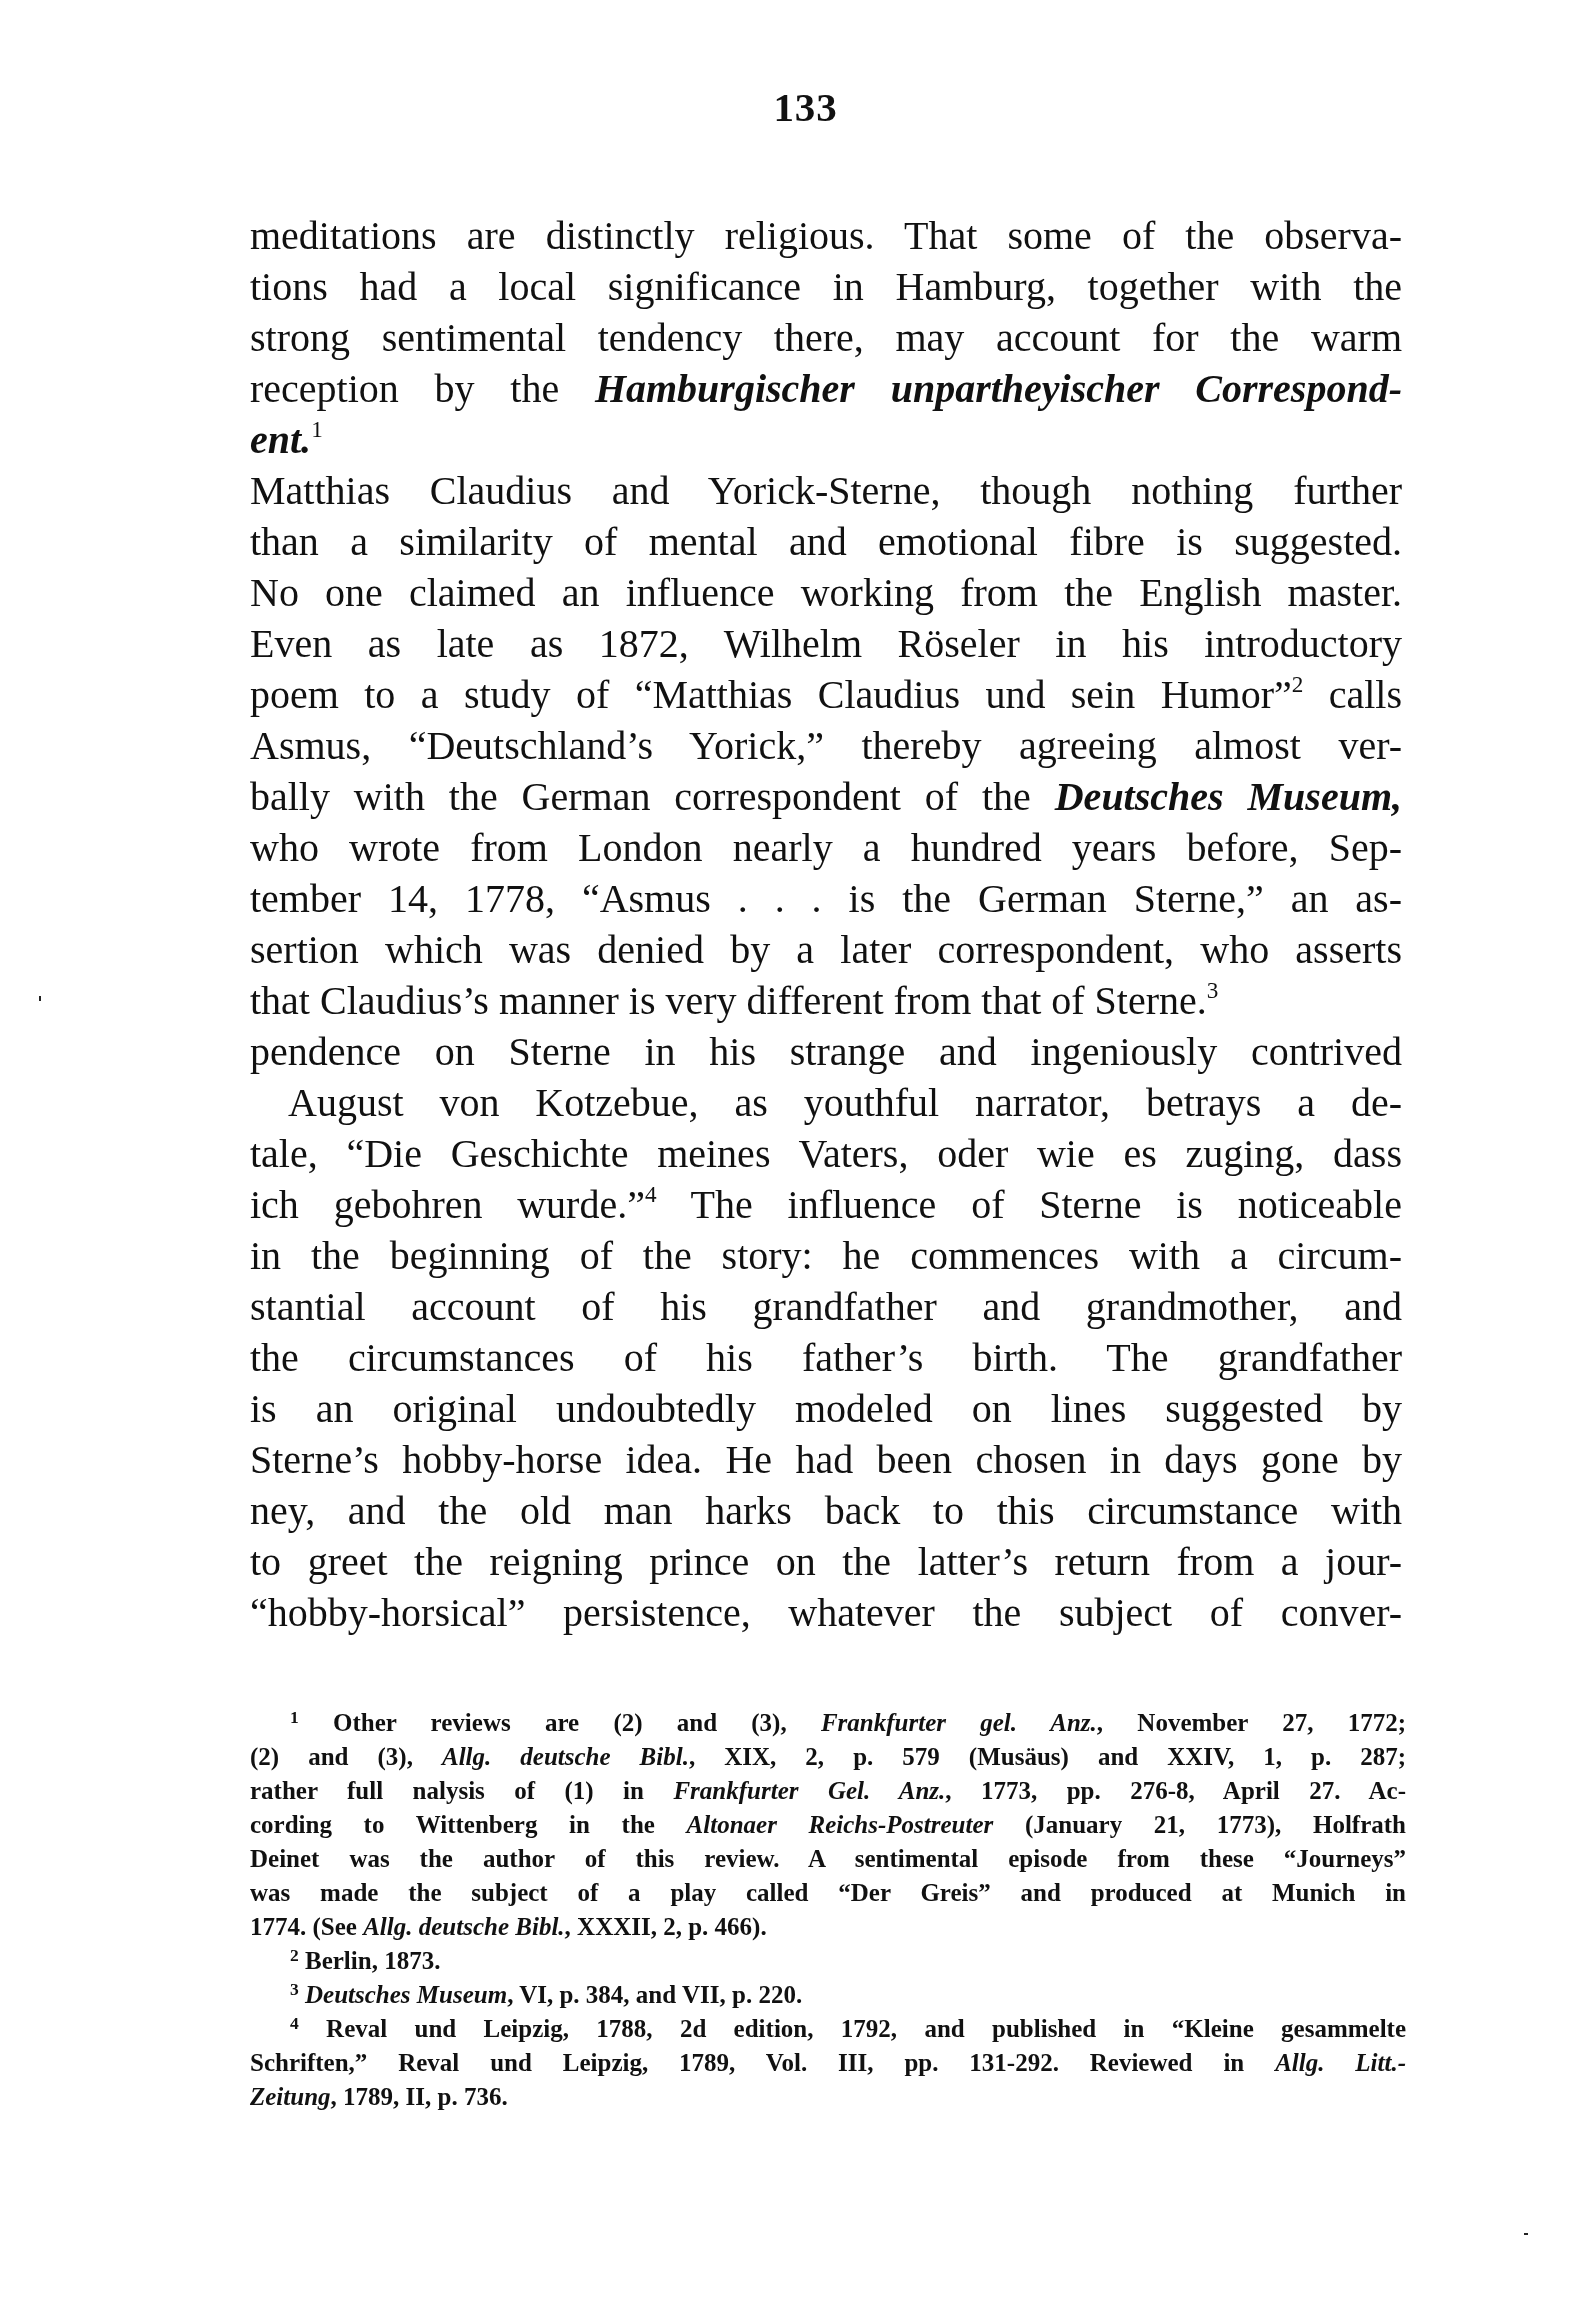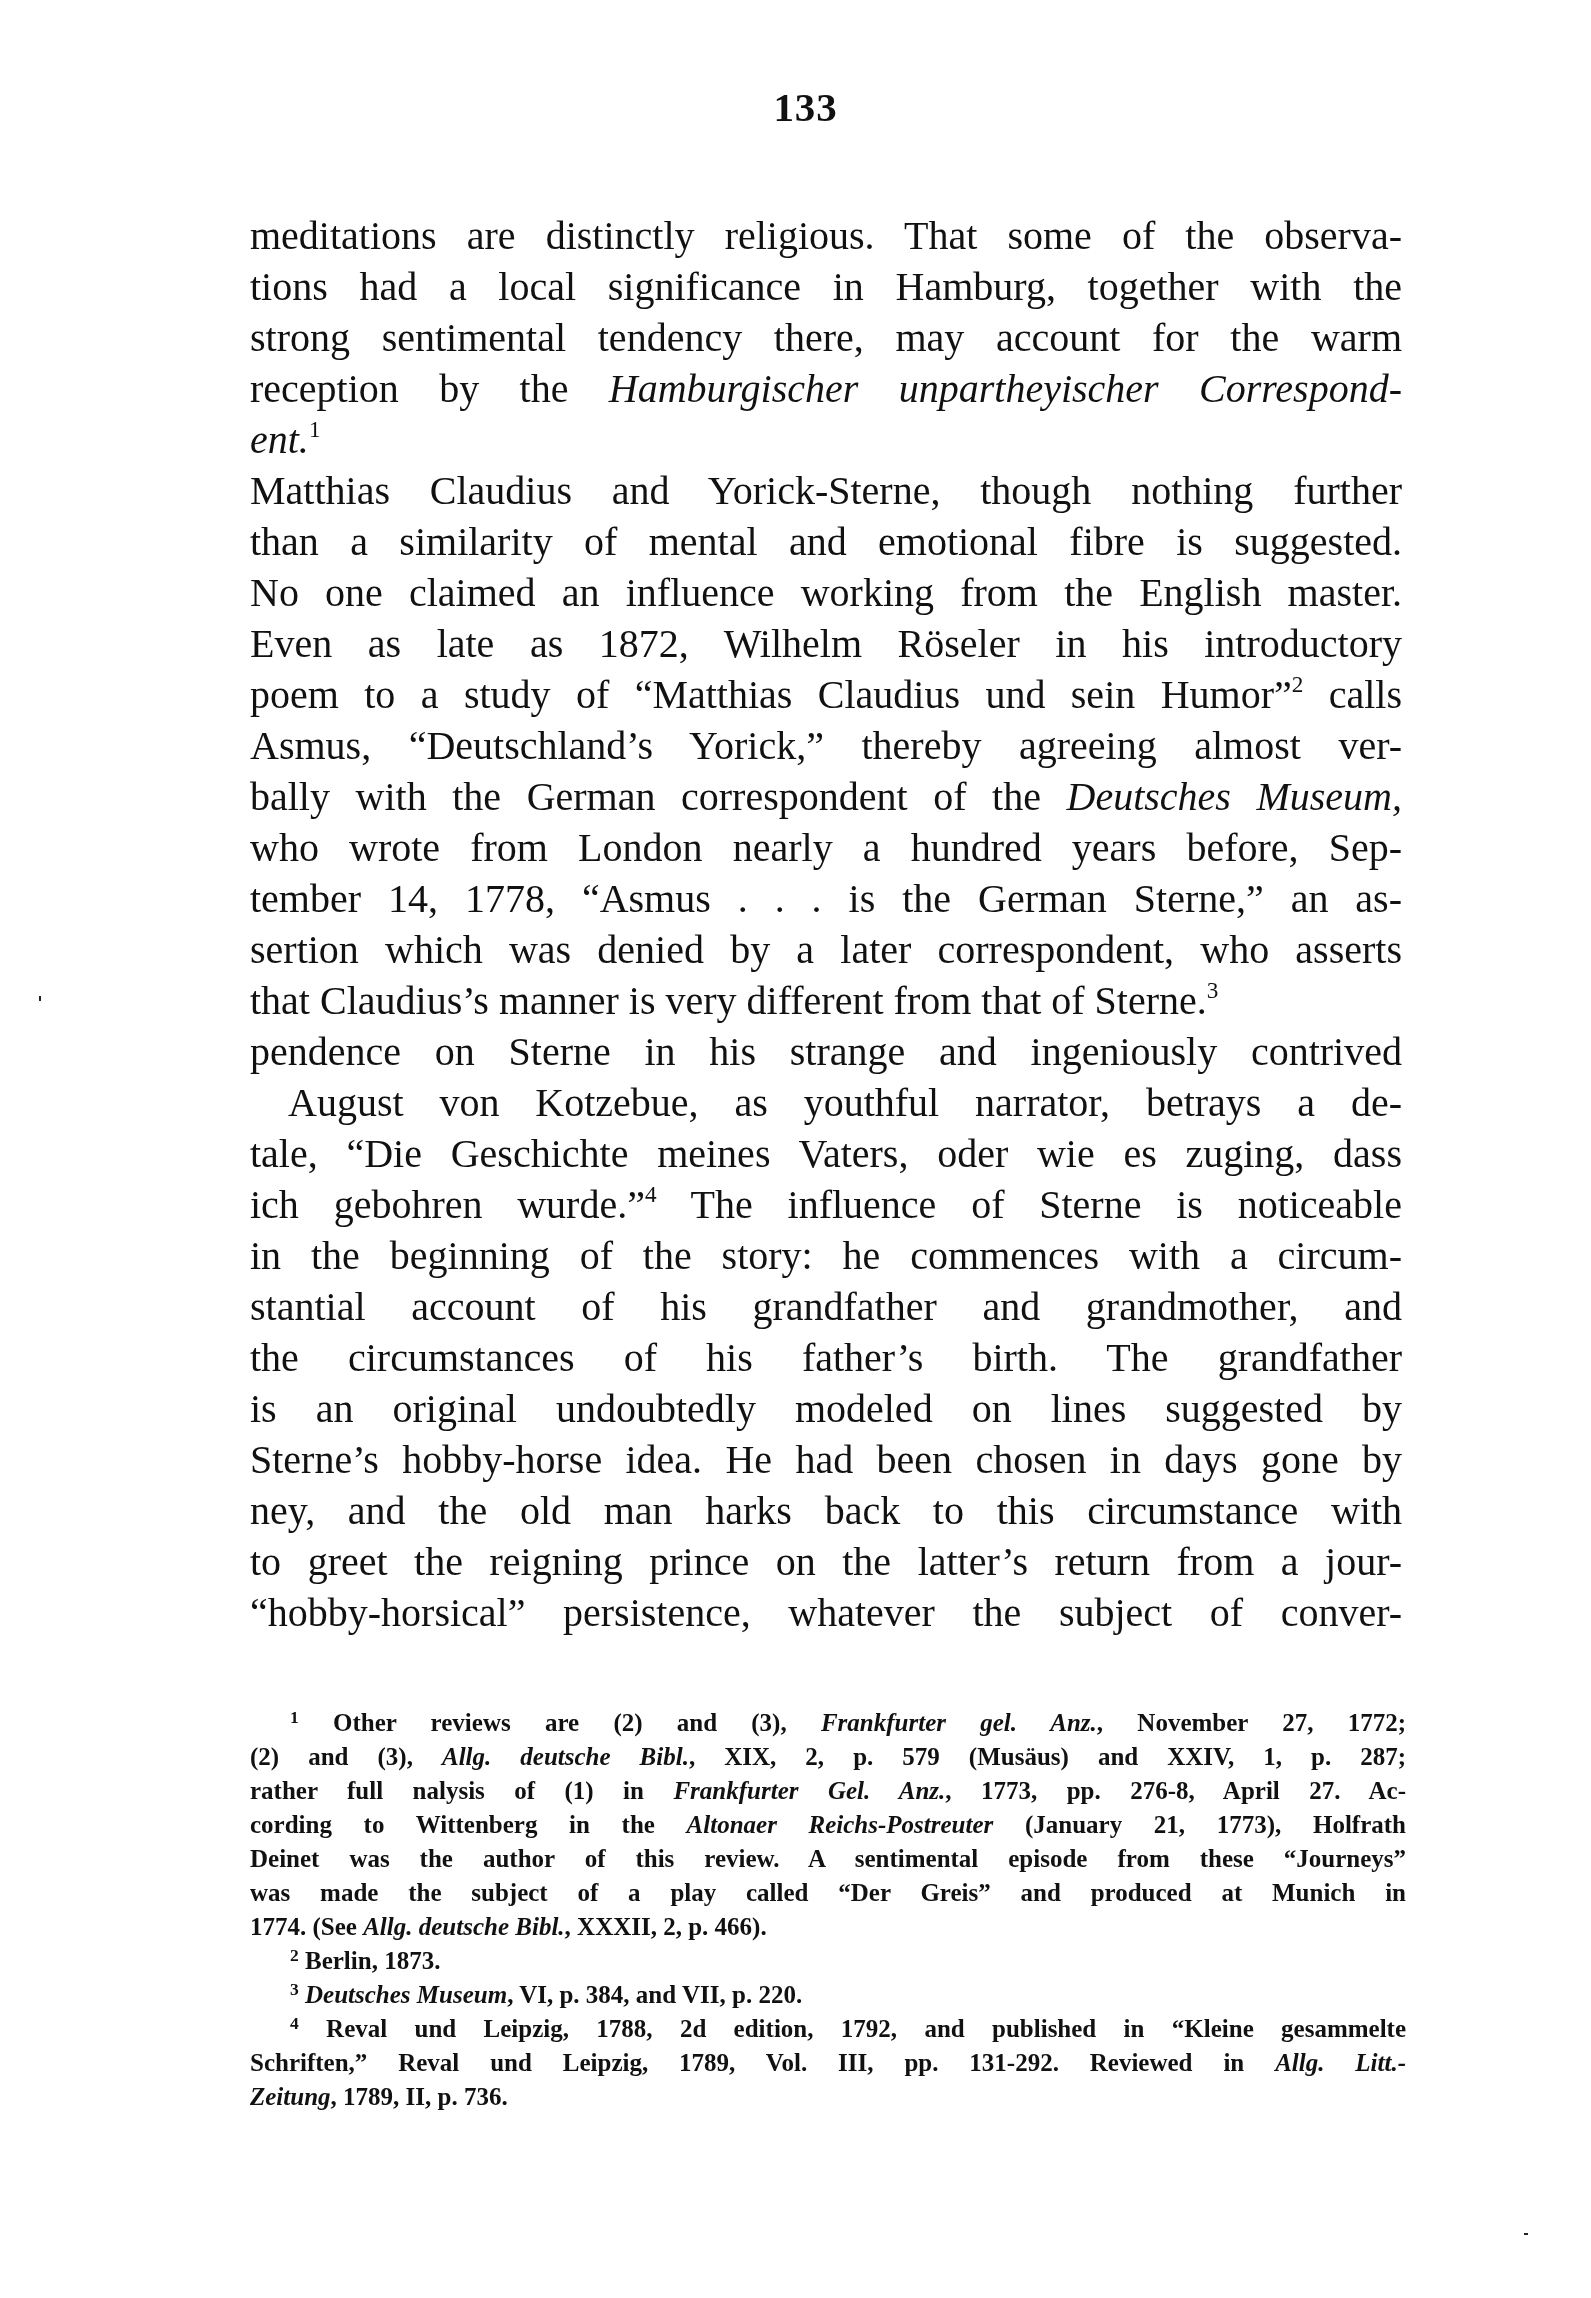--- a/index.html
+++ b/index.html
@@ -6,21 +6,21 @@
   body { width: 1591px; height: 2299px; position: relative; overflow: hidden; color: #111111; font-family: "Liberation Serif", "DejaVu Serif", serif; }
   .page-number { position: absolute; top: 83px; left: 0; width: 1611px; text-align: center; font-size: 41px; font-weight: bold; letter-spacing: 0.9px; }
   .body-text { position: absolute; left: 250px; top: 174px; width: 1152px; font-size: 40px; line-height: 51px; margin-top: 36px; }
   .line { display: block; height: 51px; white-space: nowrap; text-align: justify; text-align-last: justify; }
   .line.last { text-align-last: left; }
   .line.indent { padding-left: 38px; }
   .footnotes { position: absolute; left: 250px; top: 1676px; width: 1156px; font-size: 25px; line-height: 34px; font-weight: bold; margin-top: 30px; }
   .fn-line { display: block; height: 34px; white-space: nowrap; text-align: justify; text-align-last: justify; }
   .fn-line.last { text-align-last: left; }
   .fn-line.indent { padding-left: 40px; }
-  .it { font-style: italic; }
+  .it { font-style: italic; font-weight: bold; }
   .sup { font-size: 0.58em; vertical-align: 0.7em; line-height: 0; }
   .fn-line .sup { font-size: 0.7em; vertical-align: 0.45em; }
   .speck { position: absolute; background: #222; }
 </style>
 </head>
 <body>
 
 <div class="page-number">133</div>
 
 <div class="body-text" id="body-text">

